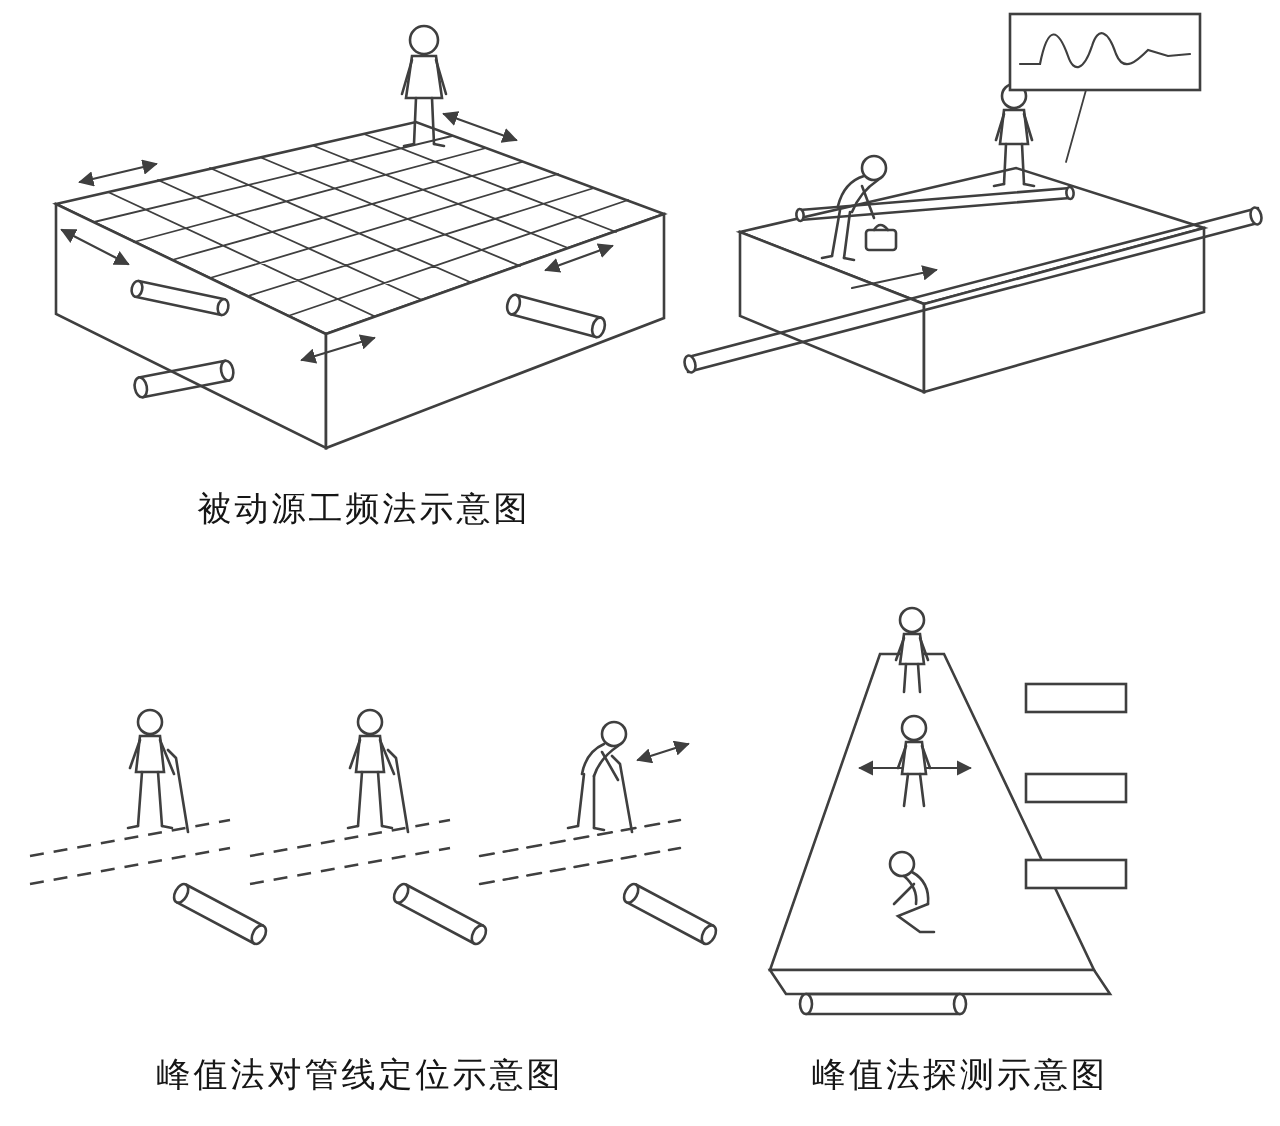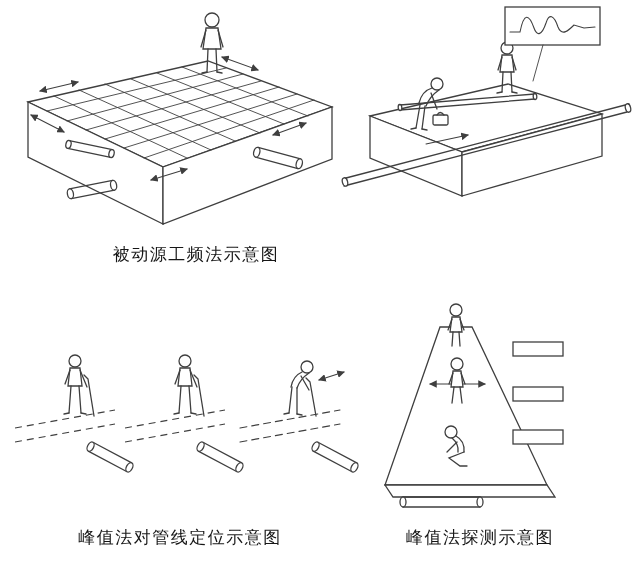--- a/index.html
+++ b/index.html
@@ -193,17 +193,17 @@
         <path d="M89,152 L74,158 L85,166 L92,166"></path>
       </g>
       <g>
         <rect fill="#fff" x="138" y="42" width="50" height="14"></rect>
         <rect fill="#fff" x="138" y="87" width="50" height="14"></rect>
         <rect fill="#fff" x="138" y="130" width="50" height="14"></rect>
       </g>
     </g>
   </svg>
 
-  <div class="caption" style="left:26px;top:243px;width:340px">被动源工频法示意图</div>
+  <div class="caption" style="left:12px;top:243px;width:340px">被动源工频法示意图</div>
   <div class="caption" style="left:356px;top:526px;width:248px">峰值法探测示意图</div>
   <div class="caption" style="left:10px;top:526px;width:340px">峰值法对管线定位示意图</div>
 
 </div>
 
 </body></html>

